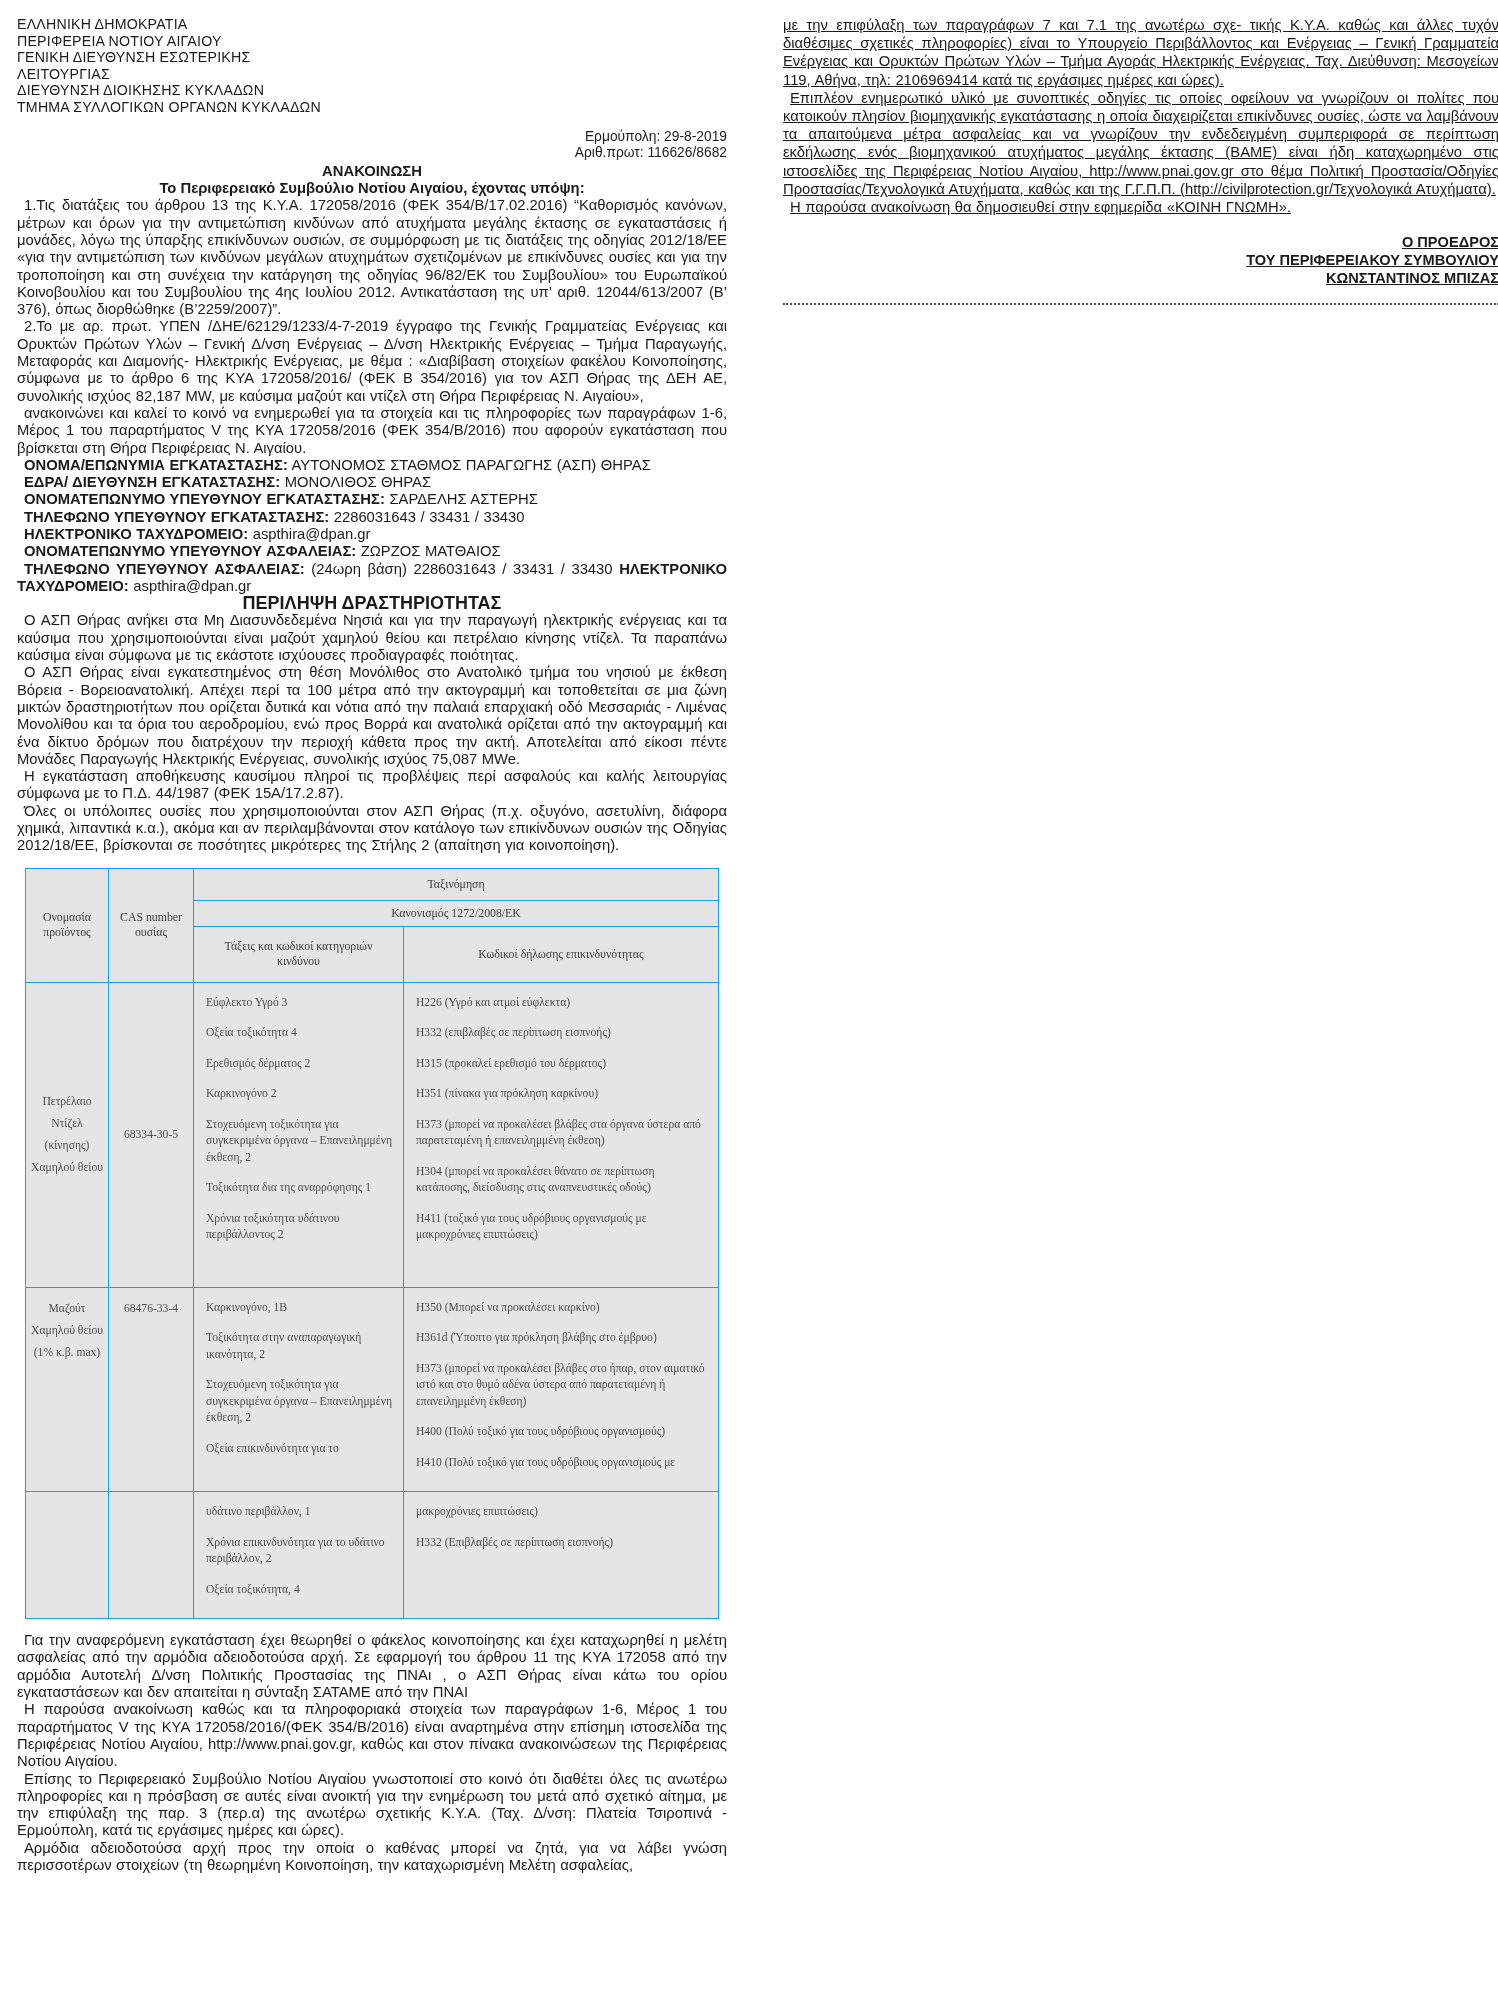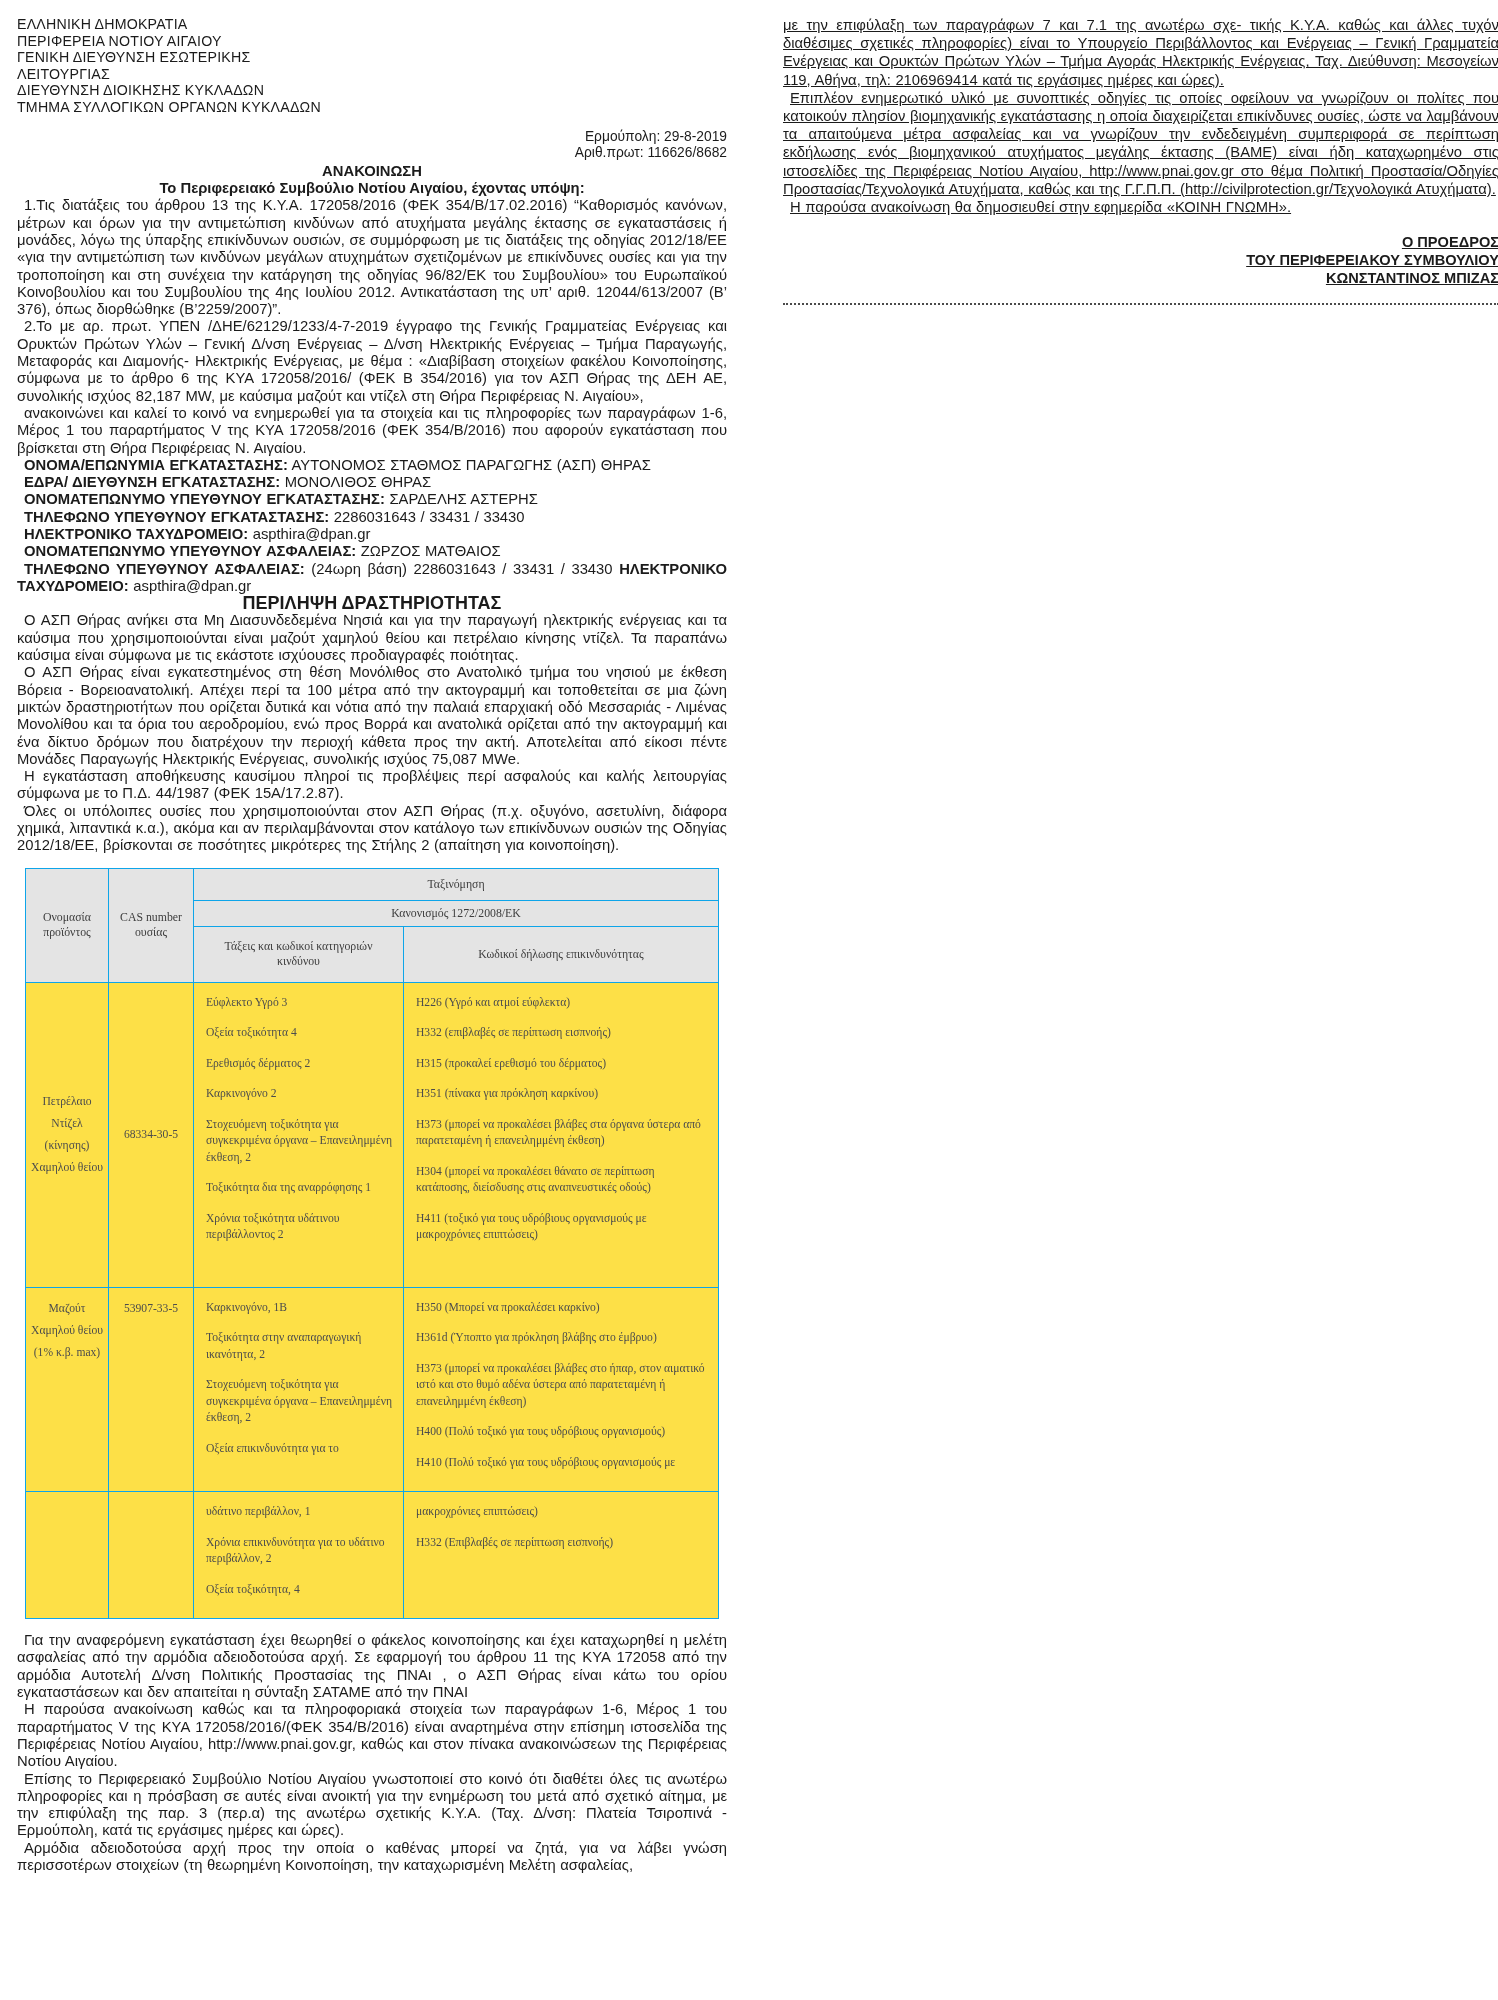--- a/index.html
+++ b/index.html
@@ -43,21 +43,21 @@
   .hz thead th {
     background:#e4e4e4; font-weight:normal; color:#3d3d3d;
     font-size:11.8px; line-height:15px; padding:3px 8px; text-align:center;
   }
   .hz tr.hr-a { height:32px; }
   .hz tr.hr-b { height:26px; }
   .hz tr.hr-c { height:56px; }
   .hz tr.r0 { height:305px; }
   .hz tr.r1 { height:193px; }
   .hz tr.r2 { height:118px; }
-  .hz td { vertical-align:top; padding:12px 10px 6px 12px; font-size:11.6px; background:#fde047; }
+  .hz td { vertical-align:top; padding:12px 10px 6px 12px; font-size:11.6px; background:#e5e5e5; }
   .hz td.t-name, .hz td.t-cas { text-align:center; line-height:22px; padding:10px 4px; }
   .hz tr.r0 td.t-name, .hz tr.r0 td.t-cas { vertical-align:middle; }
   .t-item { line-height:16.5px; margin:0 0 14px 0; }
 
   .sig { margin-top:17px; text-align:right; font-weight:bold; font-size:14.6px; line-height:18px; }
   .sig div { margin:0; }
 
   .dots { margin-top:13px; height:3px; border-bottom:2px dotted #4a4a4a; }
 </style>
 </head>
@@ -148,21 +148,21 @@
               <div class="t-item">H332 (επιβλαβές σε περίπτωση εισπνοής)</div>
               <div class="t-item">H315 (προκαλεί ερεθισμό του δέρματος)</div>
               <div class="t-item">H351 (πίνακα για πρόκληση καρκίνου)</div>
               <div class="t-item">H373 (μπορεί να προκαλέσει βλάβες στα όργανα ύστερα από παρατεταμένη ή επανειλημμένη έκθεση)</div>
               <div class="t-item">H304 (μπορεί να προκαλέσει θάνατο σε περίπτωση κατάποσης, διείσδυσης στις αναπνευστικές οδούς)</div>
               <div class="t-item">H411 (τοξικό για τους υδρόβιους οργανισμούς με μακροχρόνιες επιπτώσεις)</div>
             </td>
         </tr>
         <tr class="r1">
           <td class="t-name">Μαζούτ Χαμηλού θείου (1% κ.β. max)</td>
-          <td class="t-cas" style="vertical-align:top">53907-33-5</td>
+          <td class="t-cas" style="vertical-align:top">68476-33-4</td>
           <td>
               <div class="t-item">Καρκινογόνο, 1Β</div>
               <div class="t-item">Τοξικότητα στην αναπαραγωγική ικανότητα, 2</div>
               <div class="t-item">Στοχευόμενη τοξικότητα για συγκεκριμένα όργανα – Επανειλημμένη έκθεση, 2</div>
               <div class="t-item">Οξεία επικινδυνότητα για το</div>
             </td>
           <td>
               <div class="t-item">H350 (Μπορεί να προκαλέσει καρκίνο)</div>
               <div class="t-item">H361d (Ύποπτο για πρόκληση βλάβης στο έμβρυο)</div>
               <div class="t-item">H373 (μπορεί να προκαλέσει βλάβες στο ήπαρ, στον αιματικό ιστό και στο θυμό αδένα ύστερα από παρατεταμένη ή επανειλημμένη έκθεση)</div>

